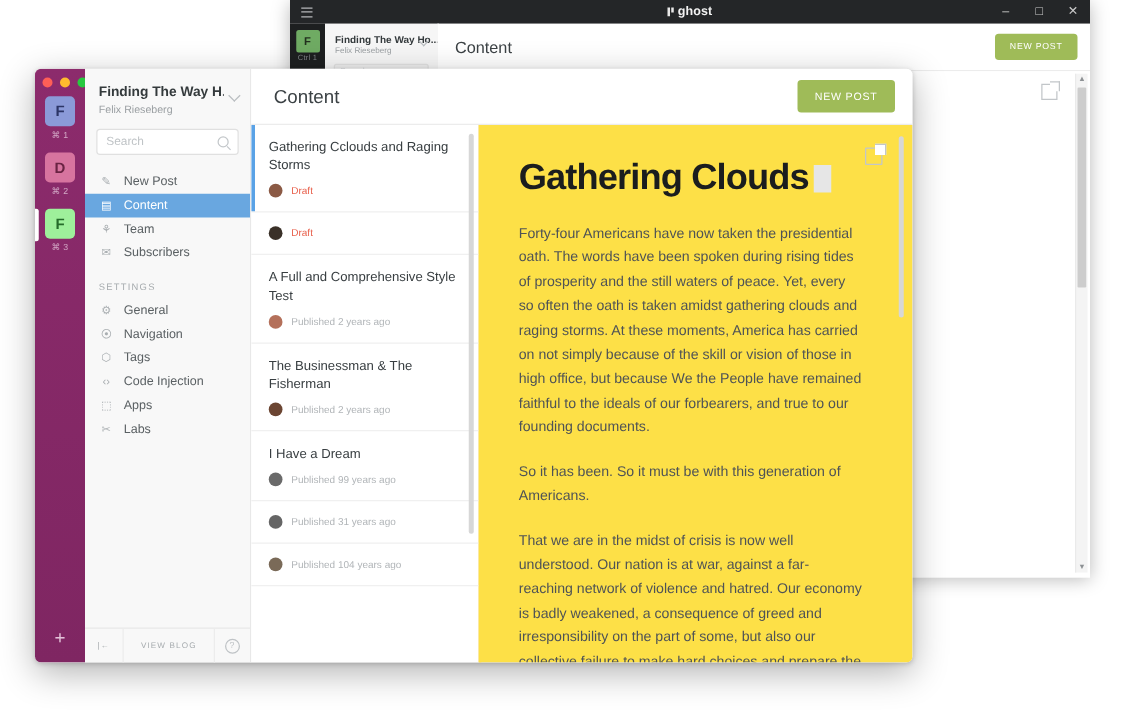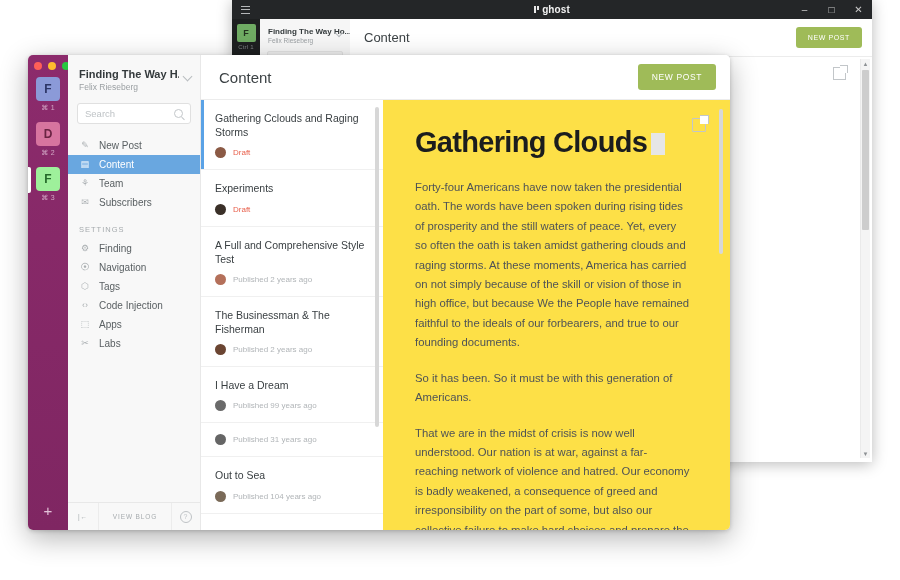--- a/index.html
+++ b/index.html
@@ -412,21 +412,21 @@
         <span class="ic">✉</span>
         <span>Subscribers</span>
       </div>
     </div>
 
     <div class="navsection">SETTINGS</div>
 
     <div class="navlist" style="margin-top:0;">
       <div class="navitem">
         <span class="ic">⚙</span>
-        <span>Finding</span>
+        <span>General</span>
       </div>
       <div class="navitem">
         <span class="ic">⦿</span>
         <span>Navigation</span>
       </div>
       <div class="navitem">
         <span class="ic">⬡</span>
         <span>Tags</span>
       </div>
       <div class="navitem">
@@ -461,21 +461,20 @@
 
     <div class="post-row selected">
       <div class="pt">Gathering Cclouds and Raging Storms</div>
       <div class="meta">
         <span class="av" style="background:#8b5a45;"></span>
         <span class="st draft">Draft</span>
       </div>
     </div>
 
     <div class="post-row">
-      <div class="pt">Experiments</div>
       <div class="meta">
         <span class="av" style="background:#3a3028;"></span>
         <span class="st draft">Draft</span>
       </div>
     </div>
 
     <div class="post-row">
       <div class="pt">A Full and Comprehensive Style Test</div>
       <div class="meta">
         <span class="av" style="background:#b4705a;"></span>
@@ -500,21 +499,20 @@
     </div>
 
     <div class="post-row">
       <div class="meta">
         <span class="av" style="background:#656565;"></span>
         <span class="st pub">Published 31 years ago</span>
       </div>
     </div>
 
     <div class="post-row">
-      <div class="pt">Out to Sea</div>
       <div class="meta">
         <span class="av" style="background:#7a6a58;"></span>
         <span class="st pub">Published 104 years ago</span>
       </div>
     </div>
   </div>
 
   <div id="fg-listscroll"></div>
 
   <div id="fg-article">

